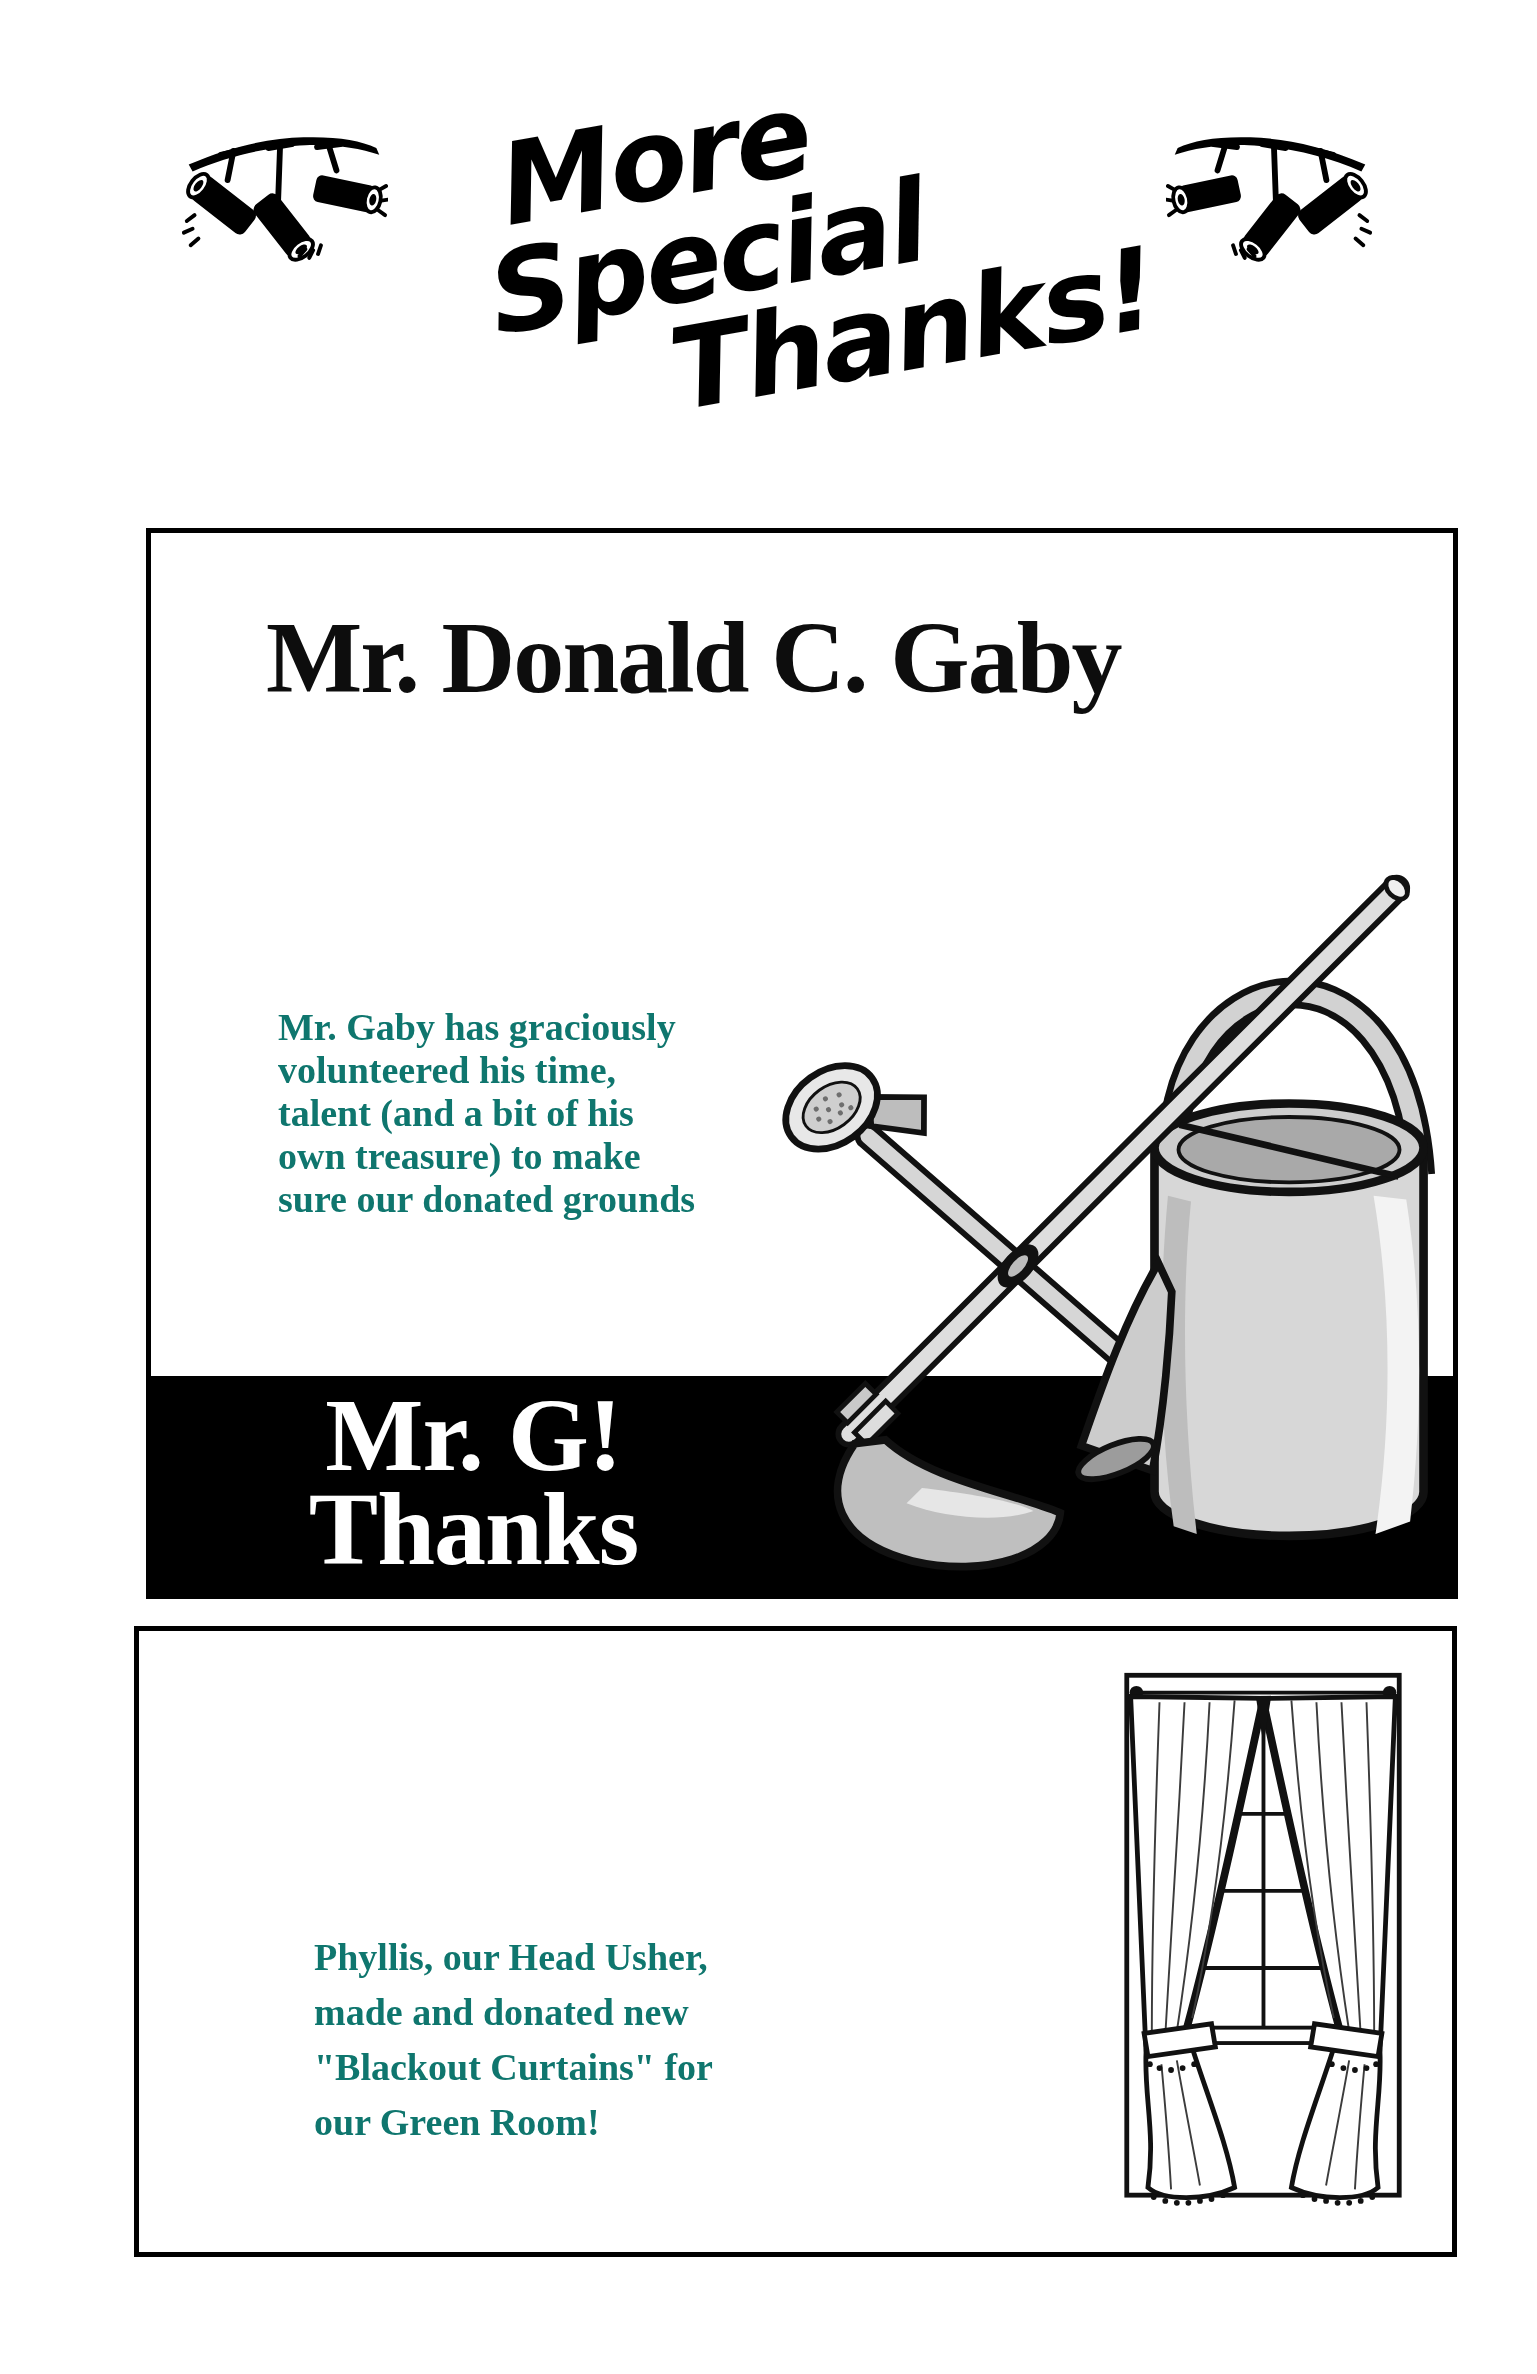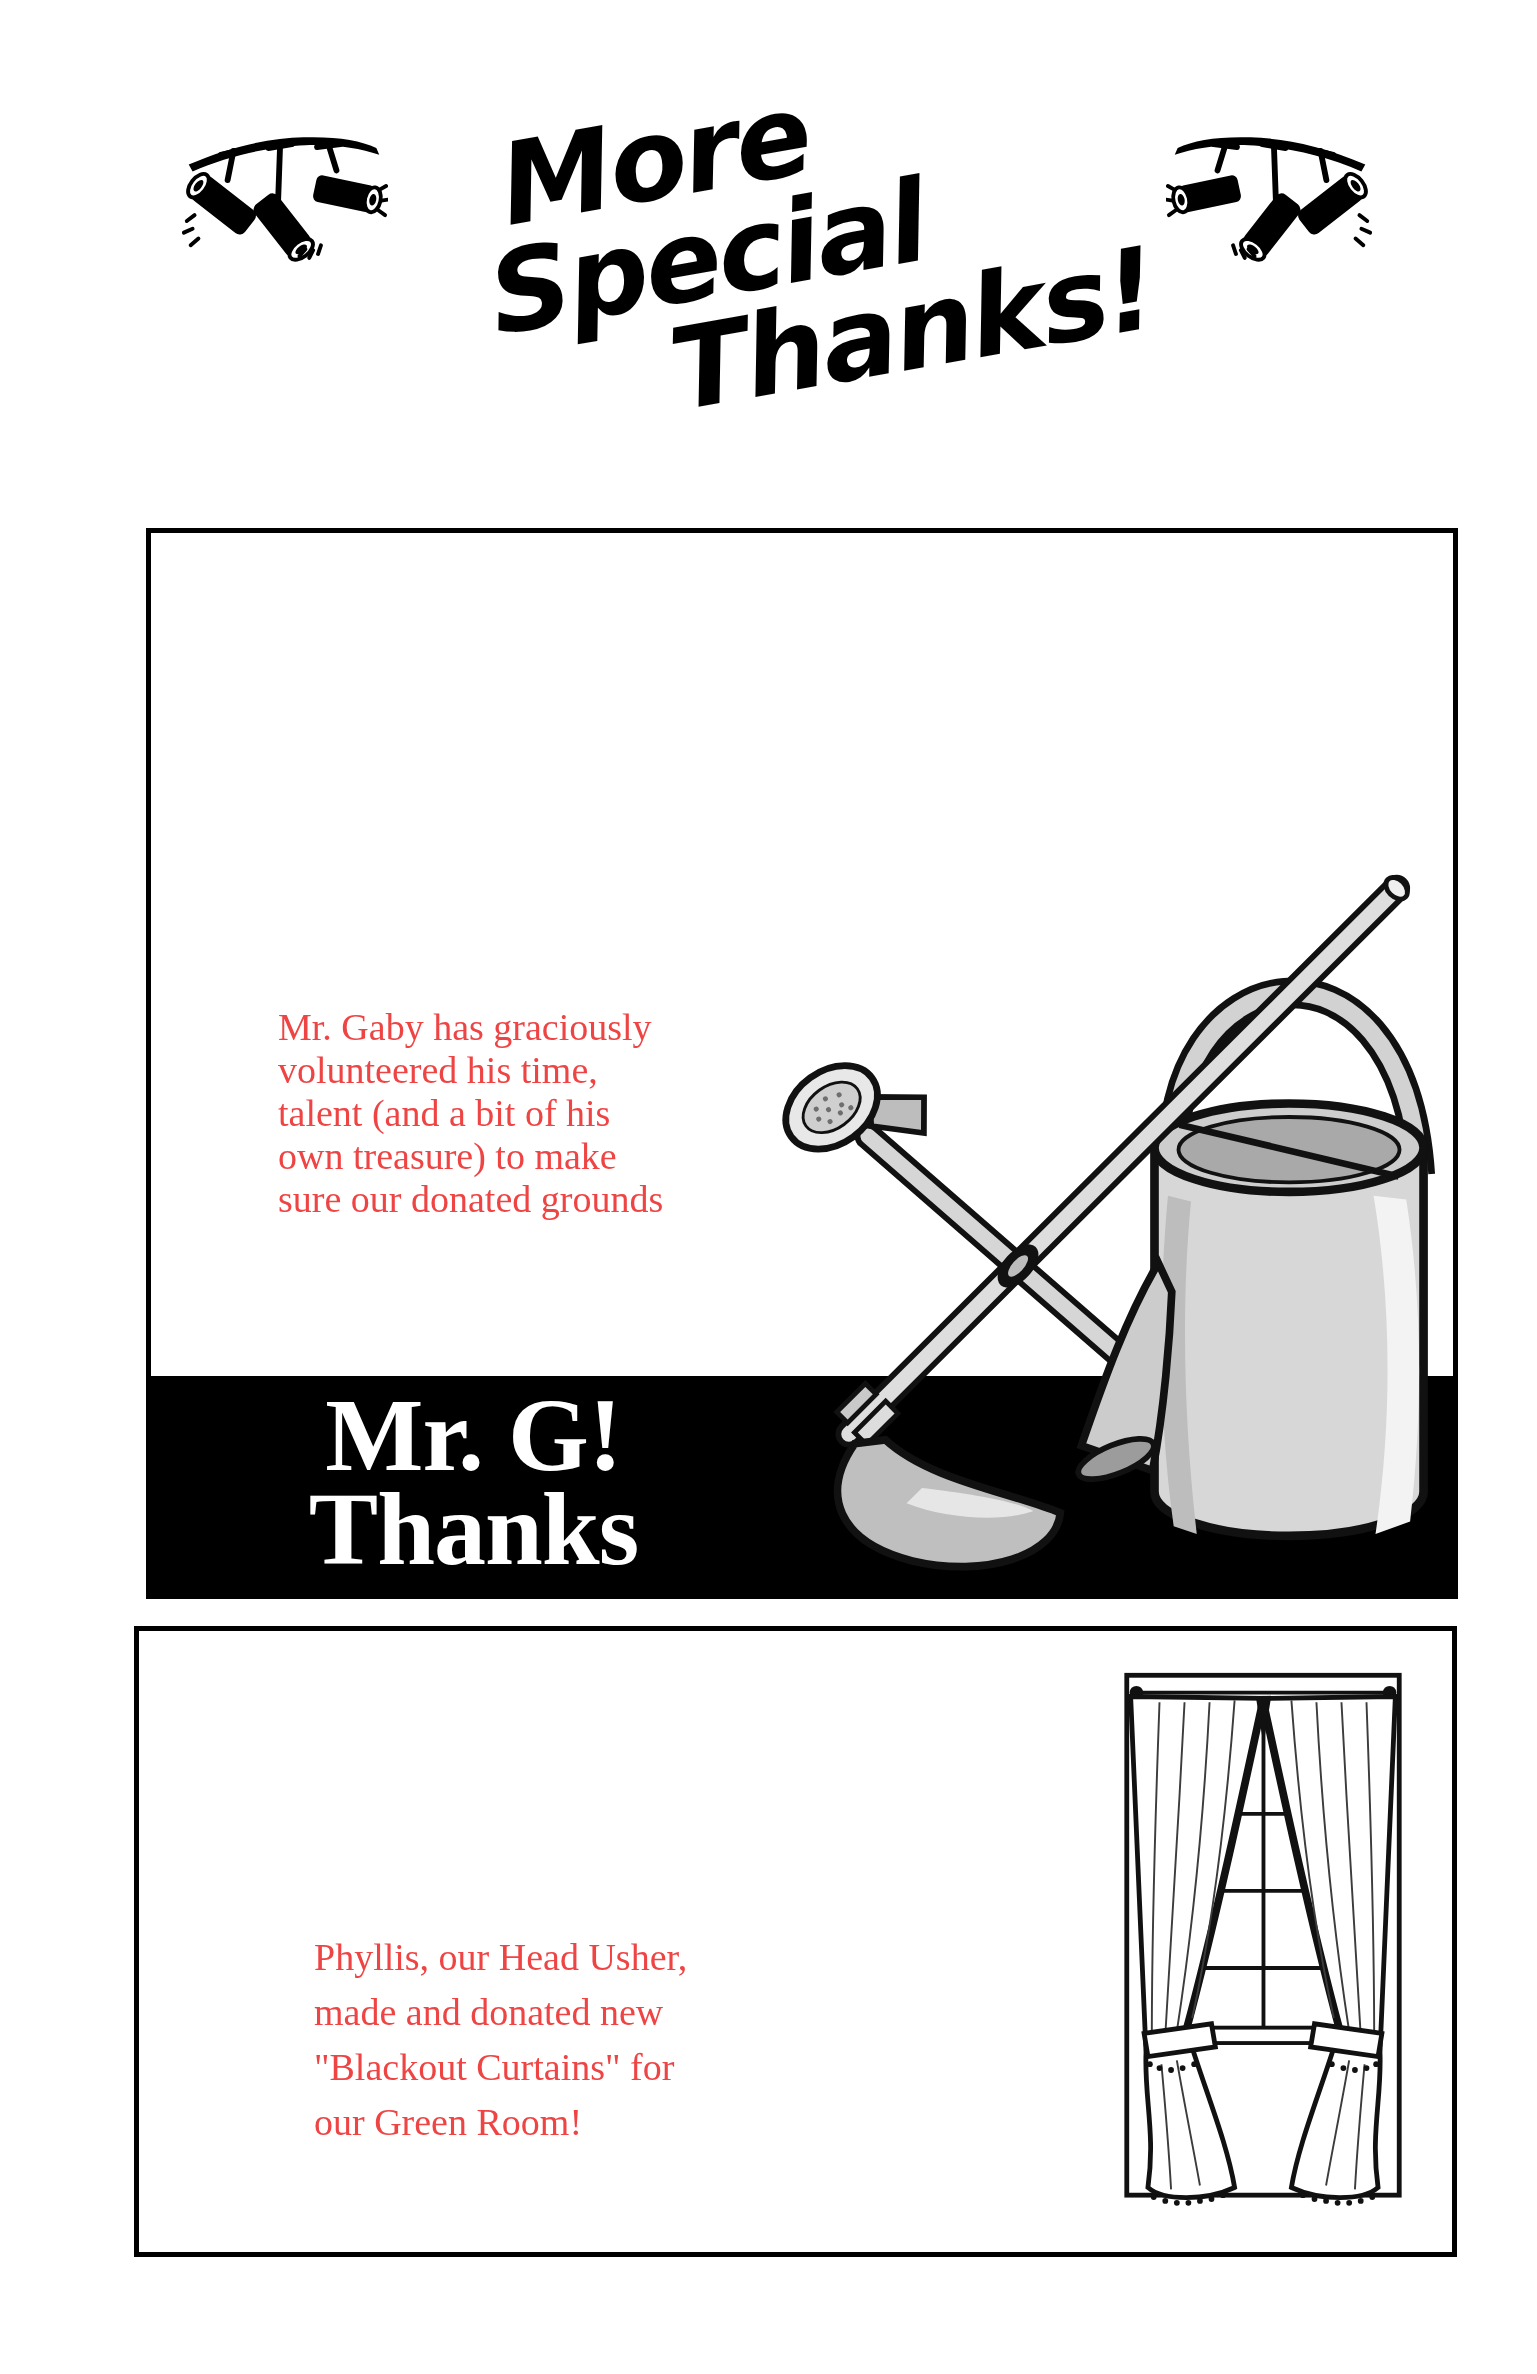--- a/index.html
+++ b/index.html
@@ -40,21 +40,21 @@
     position:absolute;
     font-weight:700;
     font-size:102px;
     line-height:99px;
     letter-spacing:-1.9px;
     color:#0d0d0d;
     white-space:nowrap;
   }
   .card1 .heading{left:115px;top:75px;}
   .card2 .heading{left:56px;top:40px;}
-  .body-text{position:absolute;font-weight:400;color:#ef4444;white-space:nowrap;}
+  .body-text{position:absolute;font-weight:700;color:#0f766e;white-space:nowrap;}
   .card1 .body-text{left:127px;top:473px;font-size:38px;line-height:43px;}
   .card2 .body-text{left:175px;top:299px;font-size:38px;line-height:55px;}
   
   .banner{
     position:absolute;left:0;right:0;bottom:0;height:218px;
     background:#000;
   }
   .banner-text{
     position:absolute;left:63px;top:11.5px;width:519px;
     text-align:center;
@@ -159,20 +159,21 @@
     </g>
     <g stroke="#000" stroke-width="4" stroke-linecap="round">
       <path d="M206 84 L213 80"></path>
         <path d="M208 95 L215 94"></path>
         <path d="M205 105 L212 110"></path>
     </g>
   </svg>
 
   <div class="card card1">
     <div class="heading">
+      <div>Mr. Donald C. Gaby</div>
     </div>
 
     <div class="body-text">
       <div>Mr. Gaby has graciously</div>
       <div>volunteered his time,</div>
       <div>talent (and a bit of his</div>
       <div>own treasure) to make</div>
       <div>sure our donated grounds</div>
     </div>
 

